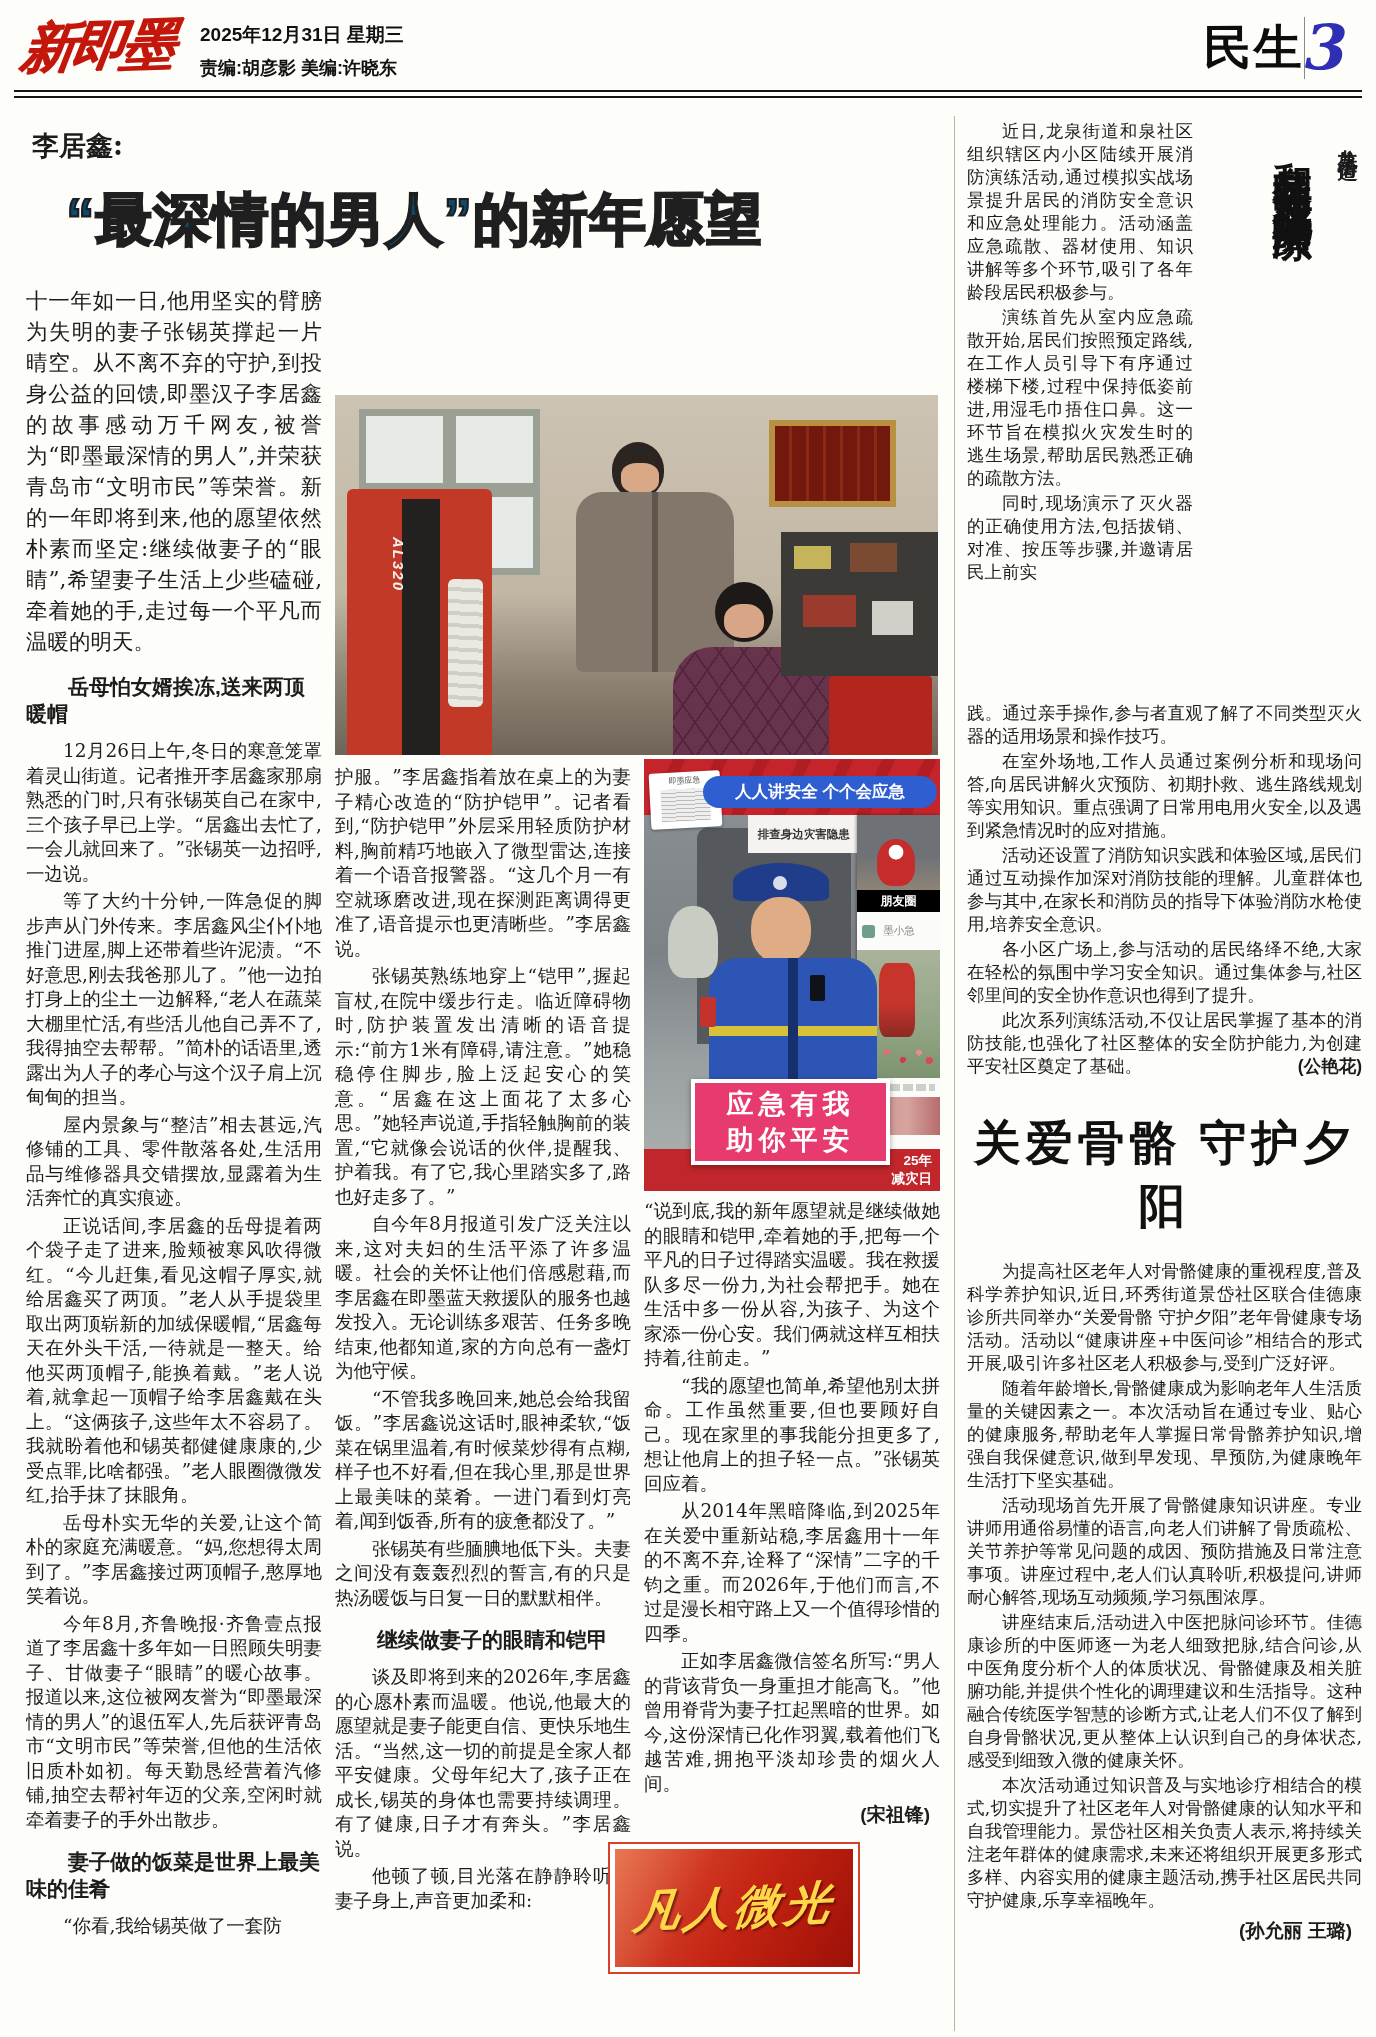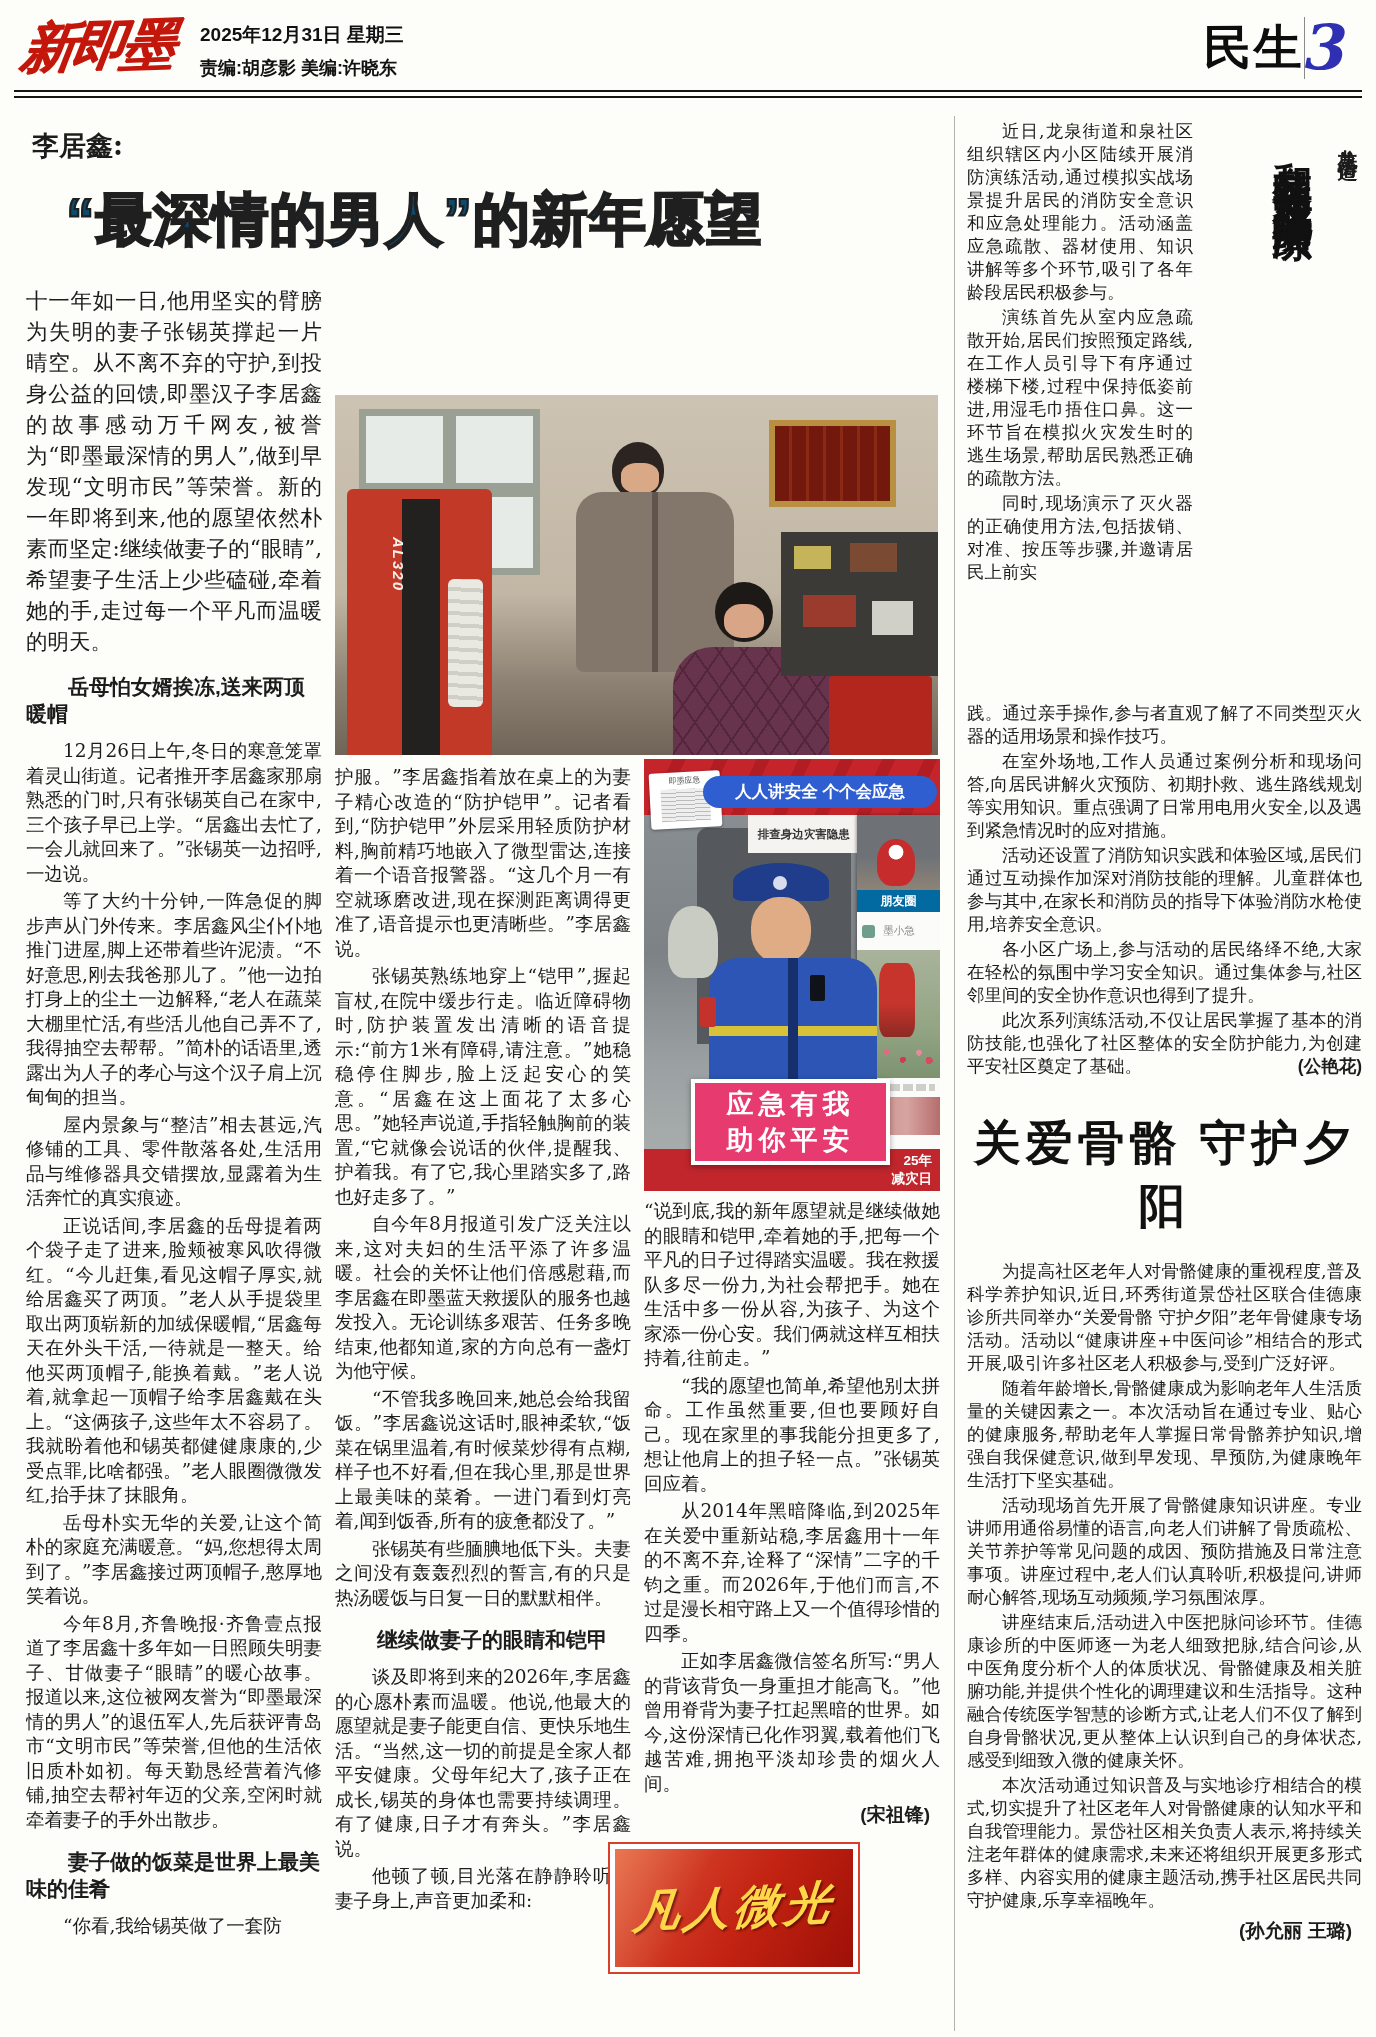--- a/index.html
+++ b/index.html
@@ -91,21 +91,21 @@
         background:repeating-linear-gradient(#eee 0 3px,#bbb 3px 4px);}
   .p2-heart{position:absolute;left:42%;top:14.5%;color:#d8192a;font-size:17px;}
   .p2-slogan{position:absolute;left:35%;top:13%;right:27%;height:38px;background:#f4f3ef;color:#333;
         font-family:"Liberation Sans",sans-serif;font-size:11.5px;font-weight:bold;
         display:flex;align-items:center;justify-content:center;white-space:nowrap;overflow:hidden;}
   .p2-phone{position:absolute;right:0;top:13%;width:28%;bottom:0;background:#fbfbf9;
         box-shadow:-1px 0 3px rgba(0,0,0,.35);font-family:"Liberation Sans",sans-serif;}
   .p2-th1{height:20%;background:linear-gradient(#6e7276 55%,#8e8377 100%);position:relative;}
   .p2-th1:after{content:"";position:absolute;left:24%;bottom:6%;width:46%;height:62%;
         border-radius:46% 46% 38% 38%;background:radial-gradient(circle at 50% 28%,#fff 18%,#c62c2c 20% 100%);}
-  .p2-moments{height:22px;background:#0369a1;color:#fff;font-size:12px;font-weight:bold;
+  .p2-moments{height:22px;background:#000000;color:#fff;font-size:12px;font-weight:bold;
         display:flex;align-items:center;justify-content:center;}
   .p2-acct{display:flex;align-items:center;gap:8px;padding:12px 5px;color:#8a8a8a;font-size:10.5px;}
   .p2-av{width:13px;height:13px;border-radius:3px;background:#6f9e8a;display:inline-block;}
   .p2-th2{height:34%;background:linear-gradient(#a9b39b 0%,#93a584 60%,#7d9370 100%);position:relative;}
   .p2-th2:before{content:"";position:absolute;left:26%;top:10%;width:44%;height:58%;border-radius:24% 24% 18% 18%;
         background:linear-gradient(#c6342c 55%,#8c2a23 100%);}
   .p2-th2:after{content:"";position:absolute;left:6%;bottom:4%;width:88%;height:26%;
         background:radial-gradient(circle 5px at 12% 50%,#d84a5e 60%,transparent 62%),
                    radial-gradient(circle 5px at 34% 36%,#e06a80 60%,transparent 62%),
                    radial-gradient(circle 5px at 56% 60%,#cf3b52 60%,transparent 62%),
@@ -204,21 +204,21 @@
           <div class="p1-shelf">
             <i style="left:8%;top:10%;width:24%;height:16%;background:#c5b45a;"></i>
             <i style="left:44%;top:8%;width:30%;height:20%;background:#7a4a32;"></i>
             <i style="left:14%;top:44%;width:34%;height:22%;background:#9a3b2e;"></i>
             <i style="left:58%;top:48%;width:26%;height:24%;background:#d0cfc8;"></i>
           </div>
           <div class="p1-toolbox"></div>
         </div>
 
         <div class="col">
-          <p class="intro cont">十一年如一日,他用坚实的臂膀为失明的妻子张锡英撑起一片晴空。从不离不弃的守护,到投身公益的回馈,即墨汉子李居鑫的故事感动万千网友,被誉为“即墨最深情的男人”,做到早发现“文明市民”等荣誉。新的一年即将到来,他的愿望依然朴素而坚定:继续做妻子的“眼睛”,希望妻子生活上少些磕碰,牵着她的手,走过每一个平凡而温暖的明天。</p>
+          <p class="intro cont">十一年如一日,他用坚实的臂膀为失明的妻子张锡英撑起一片晴空。从不离不弃的守护,到投身公益的回馈,即墨汉子李居鑫的故事感动万千网友,被誉为“即墨最深情的男人”,并荣获青岛市“文明市民”等荣誉。新的一年即将到来,他的愿望依然朴素而坚定:继续做妻子的“眼睛”,希望妻子生活上少些磕碰,牵着她的手,走过每一个平凡而温暖的明天。</p>
           <h3>岳母怕女婿挨冻,送来两顶暖帽</h3>
           <p>12月26日上午,冬日的寒意笼罩着灵山街道。记者推开李居鑫家那扇熟悉的门时,只有张锡英自己在家中,三个孩子早已上学。“居鑫出去忙了,一会儿就回来了。”张锡英一边招呼,一边说。</p>
           <p>等了大约十分钟,一阵急促的脚步声从门外传来。李居鑫风尘仆仆地推门进屋,脚上还带着些许泥渍。“不好意思,刚去我爸那儿了。”他一边拍打身上的尘土一边解释,“老人在蔬菜大棚里忙活,有些活儿他自己弄不了,我得抽空去帮帮。”简朴的话语里,透露出为人子的孝心与这个汉子肩上沉甸甸的担当。</p>
           <p>屋内景象与“整洁”相去甚远,汽修铺的工具、零件散落各处,生活用品与维修器具交错摆放,显露着为生活奔忙的真实痕迹。</p>
           <p>正说话间,李居鑫的岳母提着两个袋子走了进来,脸颊被寒风吹得微红。“今儿赶集,看见这帽子厚实,就给居鑫买了两顶。”老人从手提袋里取出两顶崭新的加绒保暖帽,“居鑫每天在外头干活,一待就是一整天。给他买两顶帽子,能换着戴。”老人说着,就拿起一顶帽子给李居鑫戴在头上。“这俩孩子,这些年太不容易了。我就盼着他和锡英都健健康康的,少受点罪,比啥都强。”老人眼圈微微发红,抬手抹了抹眼角。</p>
           <p>岳母朴实无华的关爱,让这个简朴的家庭充满暖意。“妈,您想得太周到了。”李居鑫接过两顶帽子,憨厚地笑着说。</p>
           <p>今年8月,齐鲁晚报·齐鲁壹点报道了李居鑫十多年如一日照顾失明妻子、甘做妻子“眼睛”的暖心故事。报道以来,这位被网友誉为“即墨最深情的男人”的退伍军人,先后获评青岛市“文明市民”等荣誉,但他的生活依旧质朴如初。每天勤恳经营着汽修铺,抽空去帮衬年迈的父亲,空闲时就牵着妻子的手外出散步。</p>
           <h3>妻子做的饭菜是世界上最美味的佳肴</h3>
           <p>“你看,我给锡英做了一套防</p>
         </div>

